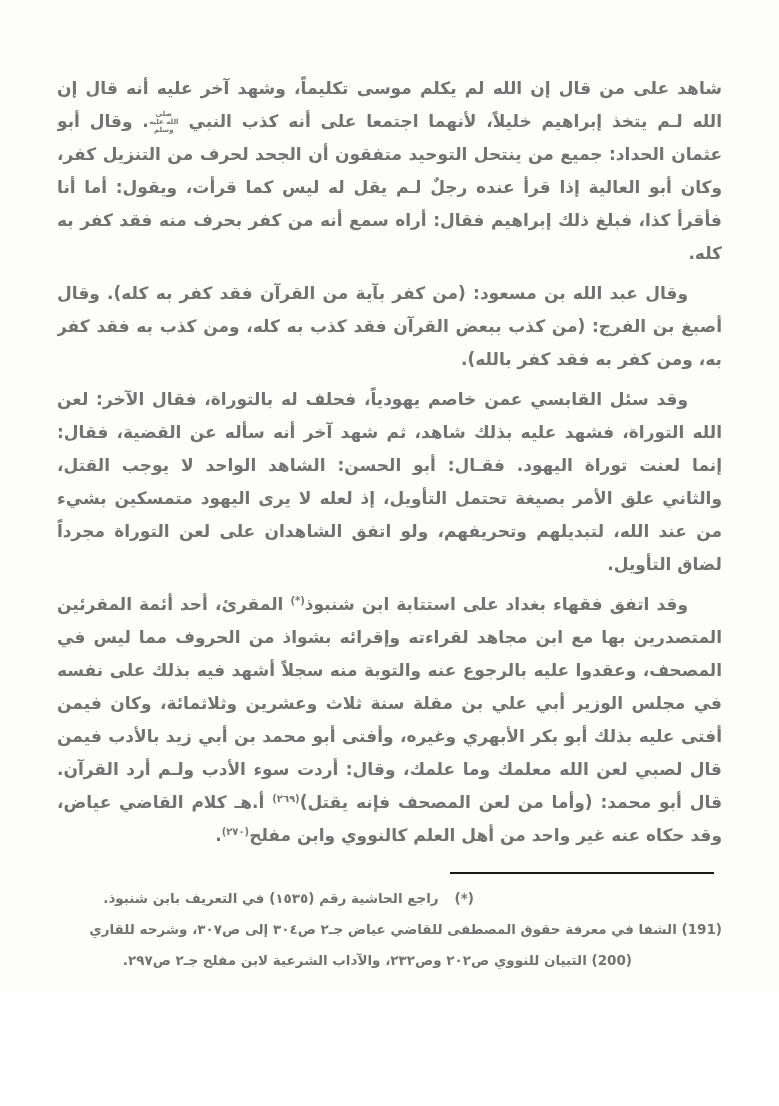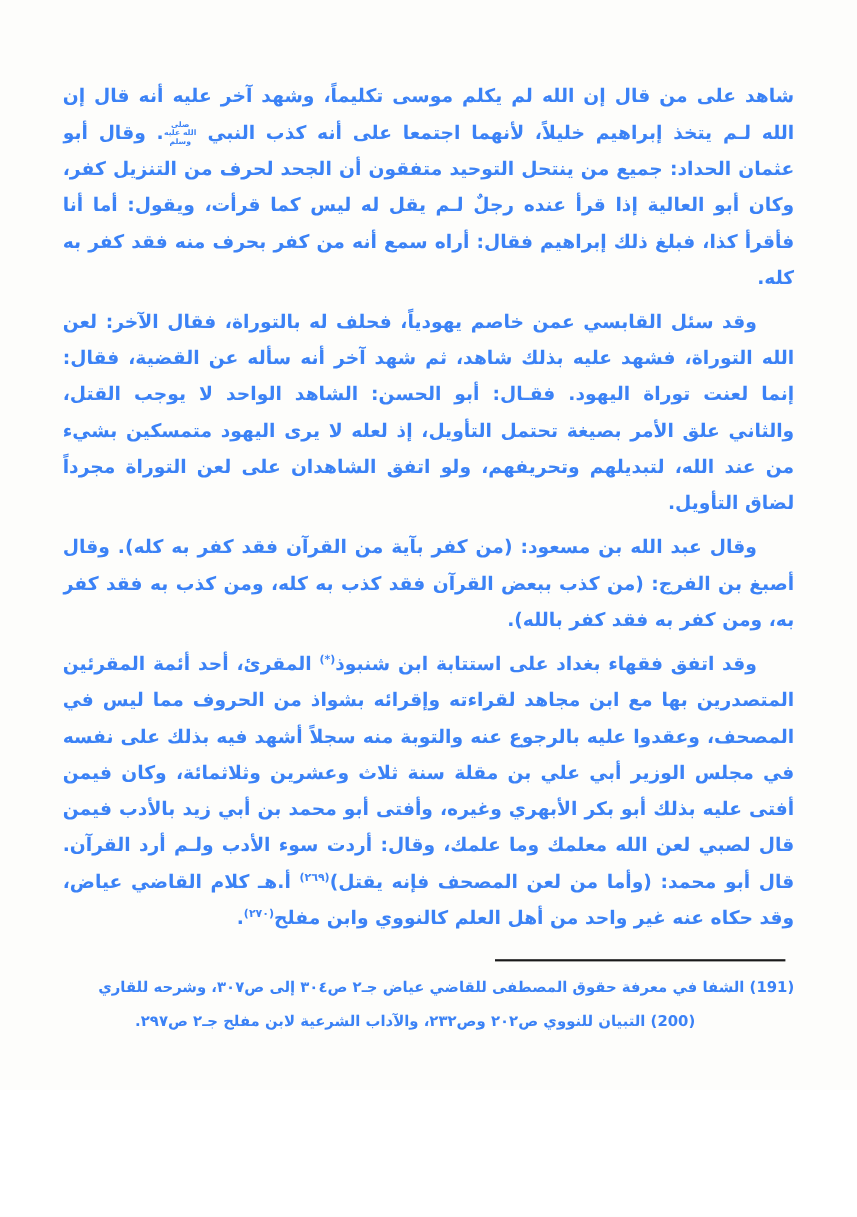--- a/index.html
+++ b/index.html
@@ -3,21 +3,21 @@
 <meta charset="utf-8">
 <style>
   html, body { margin: 0; padding: 0; background: #ffffff; }
   .page {
     position: relative;
     width: 779px;
     height: 991px;
     background: #fdfdfb;
     font-family: "DejaVu Sans", sans-serif;
     direction: rtl;
-    color: #3b82f6;
+    color: #737373;
     overflow: hidden;
   }
   .body-text {
     position: absolute;
     top: 72px;
     right: 57px;
     left: 57px;
     height: 800px;
     overflow: hidden;
     text-align: justify;
@@ -80,34 +80,37 @@
 <body>
 
 <div class="page">
 
   <main class="body-text">
 
     <p class="para no-indent">
       <span>شاهد على من قال إن الله لم يكلم موسى تكليماً، وشهد آخر عليه أنه قال إن الله لـم يتخذ إبراهيم خليلاً، لأنهما اجتمعا على أنه كذب النبي </span><span class="saw-mark">صلى الله عليه وسلم</span><span>. وقال أبو عثمان الحداد: جميع من ينتحل التوحيد متفقون أن الجحد لحرف من التنزيل كفر، وكان أبو العالية إذا قرأ عنده رجلٌ لـم يقل له ليس كما قرأت، ويقول: أما أنا فأقرأ كذا، فبلغ ذلك إبراهيم فقال: أراه سمع أنه من كفر بحرف منه فقد كفر به كله.</span>
     </p>
 
+    <p class="para">وقال عبد الله بن مسعود: (من كفر بآية من القرآن فقد كفر به كله). وقال أصبغ بن الفرج: (من كذب ببعض القرآن فقد كذب به كله، ومن كذب به فقد كفر به، ومن كفر به فقد كفر بالله).</p>
+
     <p class="para">وقد سئل القابسي عمن خاصم يهودياً، فحلف له بالتوراة، فقال الآخر: لعن الله التوراة، فشهد عليه بذلك شاهد، ثم شهد آخر أنه سأله عن القضية، فقال: إنما لعنت توراة اليهود. فقـال: أبو الحسن: الشاهد الواحد لا يوجب القتل، والثاني علق الأمر بصيغة تحتمل التأويل، إذ لعله لا يرى اليهود متمسكين بشيء من عند الله، لتبديلهم وتحريفهم، ولو اتفق الشاهدان على لعن التوراة مجرداً لضاق التأويل.</p>
-
-    <p class="para">وقال عبد الله بن مسعود: (من كفر بآية من القرآن فقد كفر به كله). وقال أصبغ بن الفرج: (من كذب ببعض القرآن فقد كذب به كله، ومن كذب به فقد كفر به، ومن كفر به فقد كفر بالله).</p>
 
     <p class="para">
       <span>وقد اتفق فقهاء بغداد على استتابة ابن شنبوذ</span><sup class="fnref">(*)</sup><span> المقرئ، أحد أئمة المقرئين المتصدرين بها مع ابن مجاهد لقراءته وإقرائه بشواذ من الحروف مما ليس في المصحف، وعقدوا عليه بالرجوع عنه والتوبة منه سجلاً أشهد فيه بذلك على نفسه في مجلس الوزير أبي علي بن مقلة سنة ثلاث وعشرين وثلاثمائة، وكان فيمن أفتى عليه بذلك أبو بكر الأبهري وغيره، وأفتى أبو محمد بن أبي زيد بالأدب فيمن قال لصبي لعن الله معلمك وما علمك، وقال: أردت سوء الأدب ولـم أرد القرآن. قال أبو محمد: (وأما من لعن المصحف فإنه يقتل)</span><sup class="fnref">(٢٦٩)</sup><span> أ.هـ كلام القاضي عياض، وقد حكاه عنه غير واحد من أهل العلم كالنووي وابن مفلح</span><sup class="fnref">(٢٧٠)</sup><span>.</span>
     </p>
 
   </main>
 
   <footer class="footnotes">
 
     <div class="fn-rule"></div>
 
+    <div class="fn-line fn-star-line">
+      <span class="fn-marker">(*)</span><span>راجع الحاشية رقم (١٥٣٥) في التعريف بابن شنبوذ.</span>
+    </div>
 
     <div class="fn-line">(191) الشفا في معرفة حقوق المصطفى للقاضي عياض جـ٢ ص٣٠٤ إلى ص٣٠٧، وشرحه للقاري</div>
 
 
     <div class="fn-line fn-270-line">(200) التبيان للنووي ص٢٠٢ وص٢٣٢، والآداب الشرعية لابن مفلح جـ٢ ص٢٩٧.</div>
 
   </footer>
 
   <div class="page-number">١٠٦</div>
 

